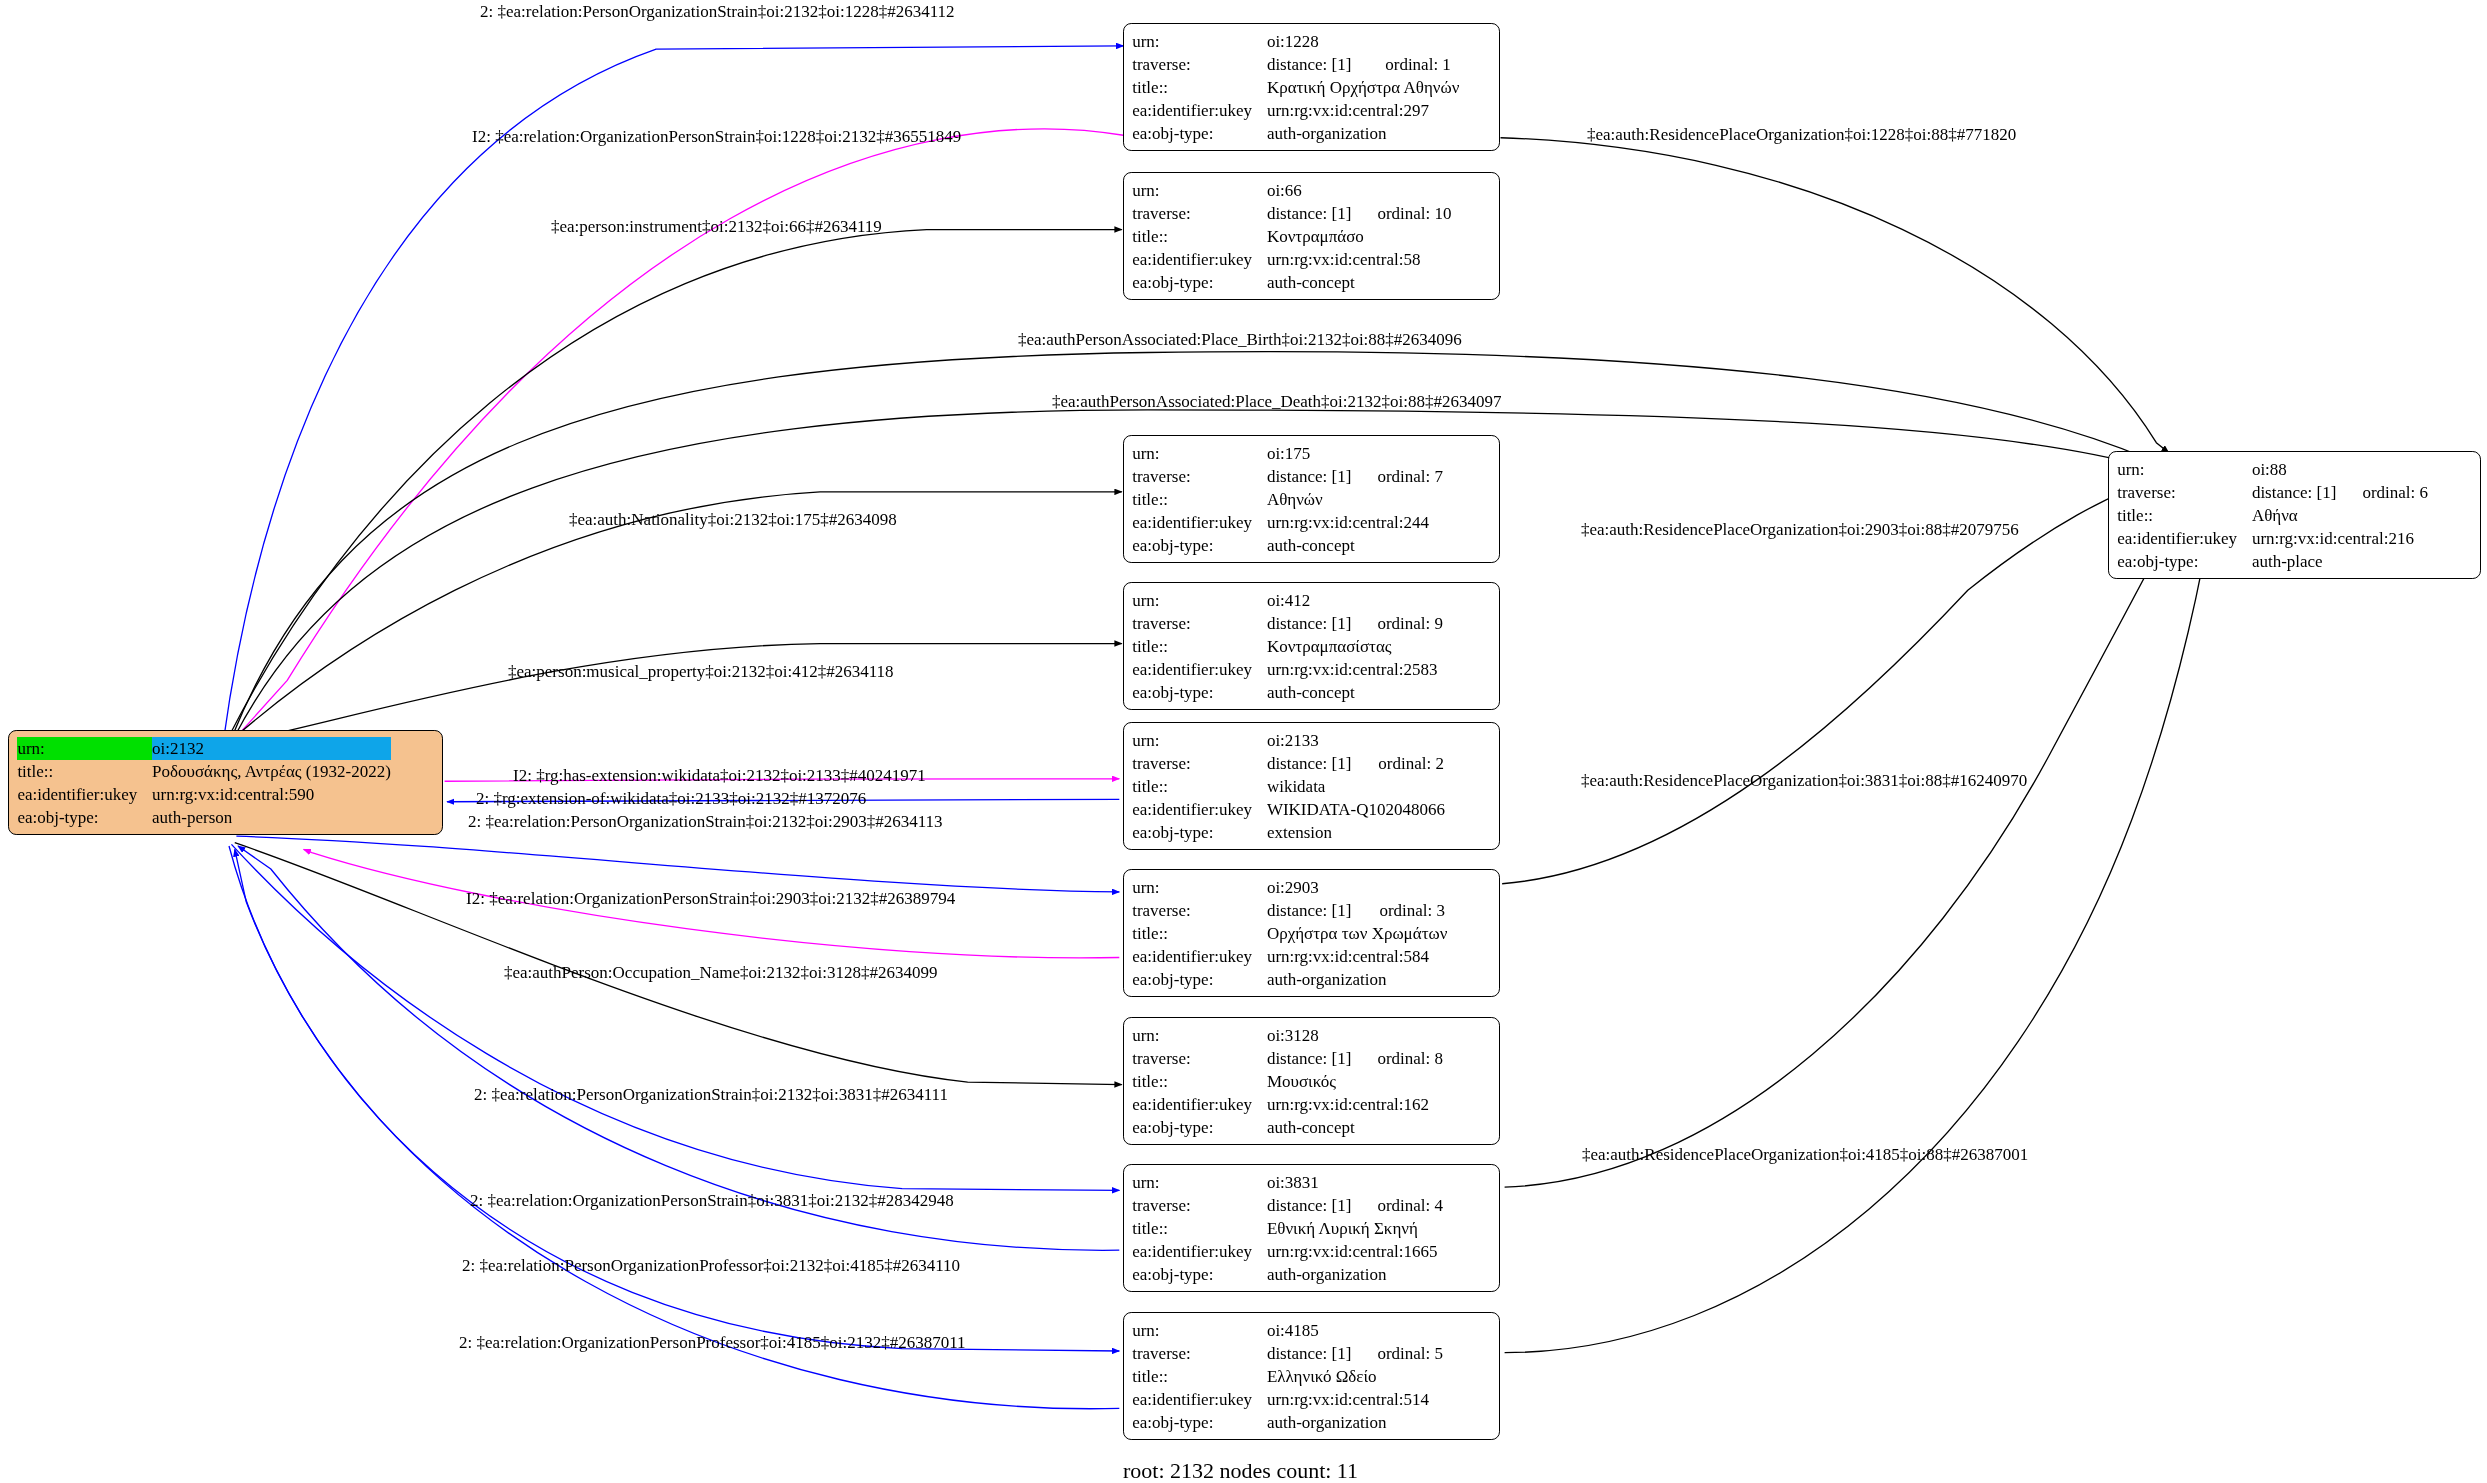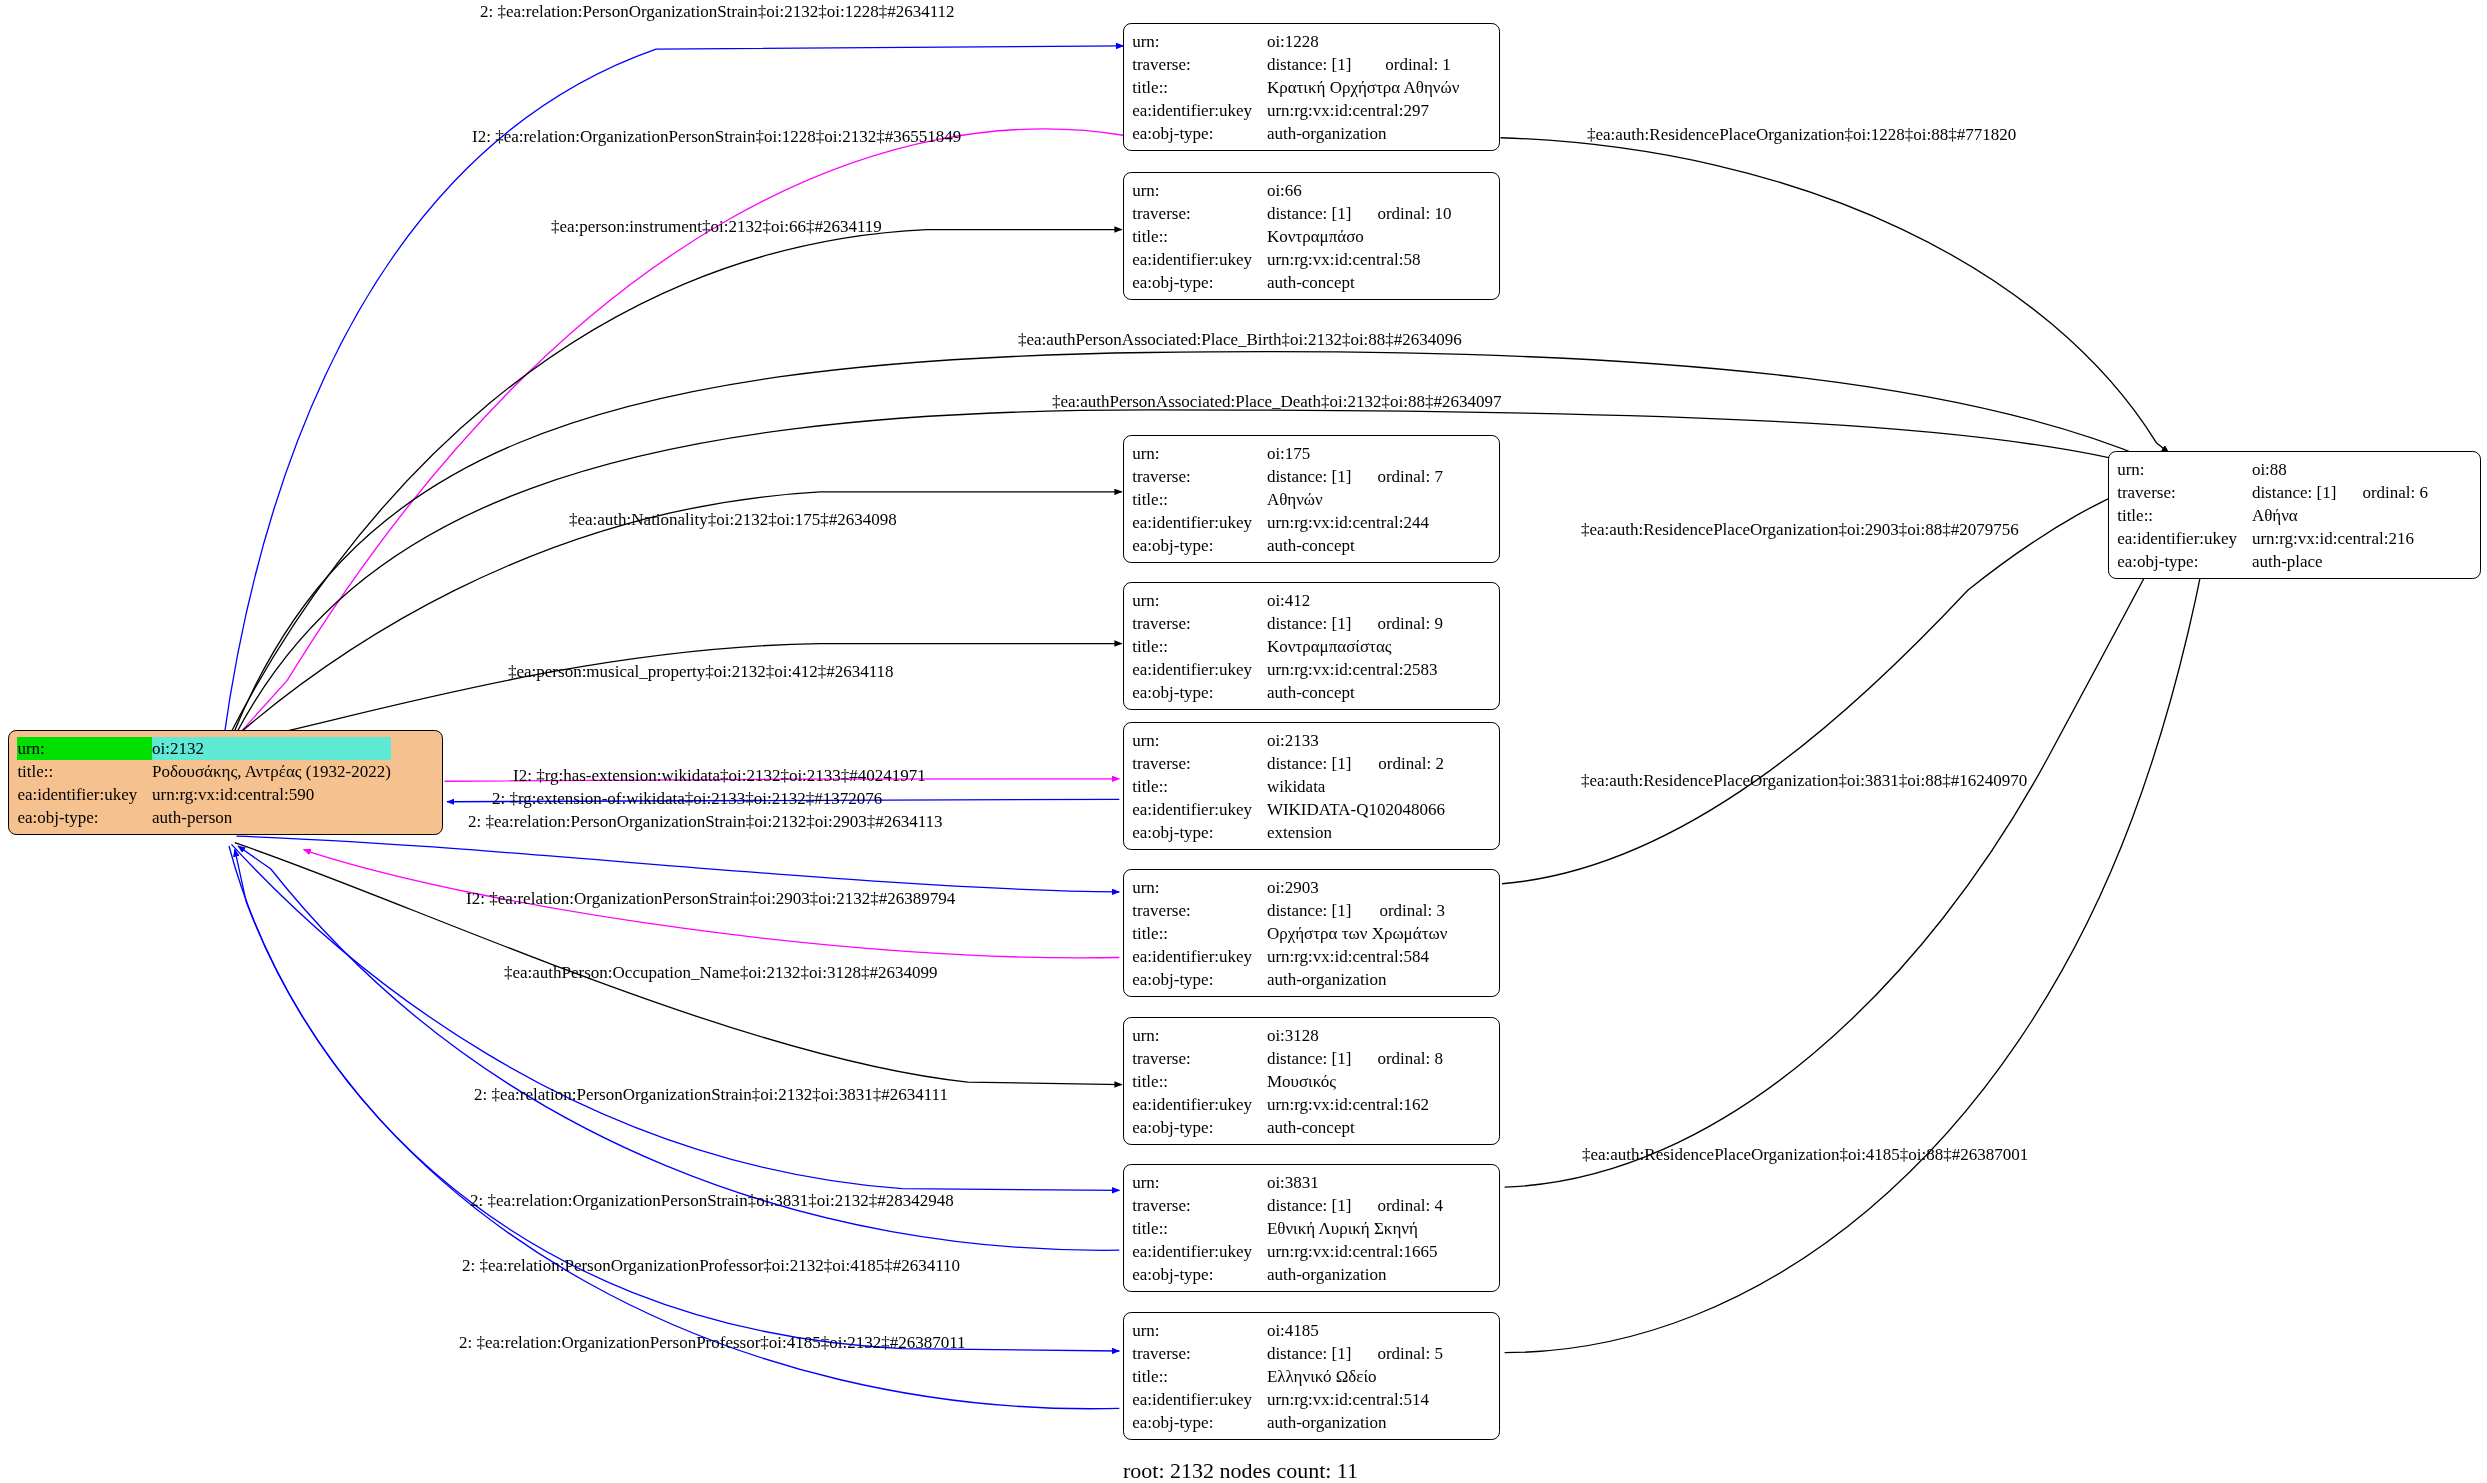--- a/index.html
+++ b/index.html
@@ -57,21 +57,21 @@
     padding-left: 26px;
   }
   .node.root {
     background: #f5c28f;
     border: 1.2px solid #000000;
   }
   .node.root td.key-hi {
     background: #00e000;
   }
   .node.root td.val-hi {
-    background: #5eead4;
+    background: #0ea5e9;
     margin-top: 16px;
   }
   .edge-label {
     position: absolute;
     font-size: 17px;
     line-height: 19.7px;
     white-space: nowrap;
     color: #000000;
     background: transparent;
   }
@@ -466,21 +466,21 @@
   <div class="edge-label" style="left:1052px; top:392px;">‡ea:authPersonAssociated:Place_Death‡oi:2132‡oi:88‡#2634097</div>
 
   <div class="edge-label" style="left:569px; top:510px;">‡ea:auth:Nationality‡oi:2132‡oi:175‡#2634098</div>
 
   <div class="edge-label" style="left:1581px; top:520px;">‡ea:auth:ResidencePlaceOrganization‡oi:2903‡oi:88‡#2079756</div>
 
   <div class="edge-label" style="left:508px; top:662px;">‡ea:person:musical_property‡oi:2132‡oi:412‡#2634118</div>
 
   <div class="edge-label" style="left:513px; top:766px;">I2: ‡rg:has-extension:wikidata‡oi:2132‡oi:2133‡#40241971</div>
 
-  <div class="edge-label" style="left:492px; top:789px;">2: ‡rg:extension-of:wikidata‡oi:2133‡oi:2132‡#1372076</div>
+  <div class="edge-label" style="left:476px; top:789px;">2: ‡rg:extension-of:wikidata‡oi:2133‡oi:2132‡#1372076</div>
 
   <div class="edge-label" style="left:468px; top:812px;">2: ‡ea:relation:PersonOrganizationStrain‡oi:2132‡oi:2903‡#2634113</div>
 
   <div class="edge-label" style="left:466px; top:889px;">I2: ‡ea:relation:OrganizationPersonStrain‡oi:2903‡oi:2132‡#26389794</div>
 
   <div class="edge-label" style="left:1581px; top:771px;">‡ea:auth:ResidencePlaceOrganization‡oi:3831‡oi:88‡#16240970</div>
 
   <div class="edge-label" style="left:504px; top:963px;">‡ea:authPerson:Occupation_Name‡oi:2132‡oi:3128‡#2634099</div>
 
   <div class="edge-label" style="left:474px; top:1085px;">2: ‡ea:relation:PersonOrganizationStrain‡oi:2132‡oi:3831‡#2634111</div>

